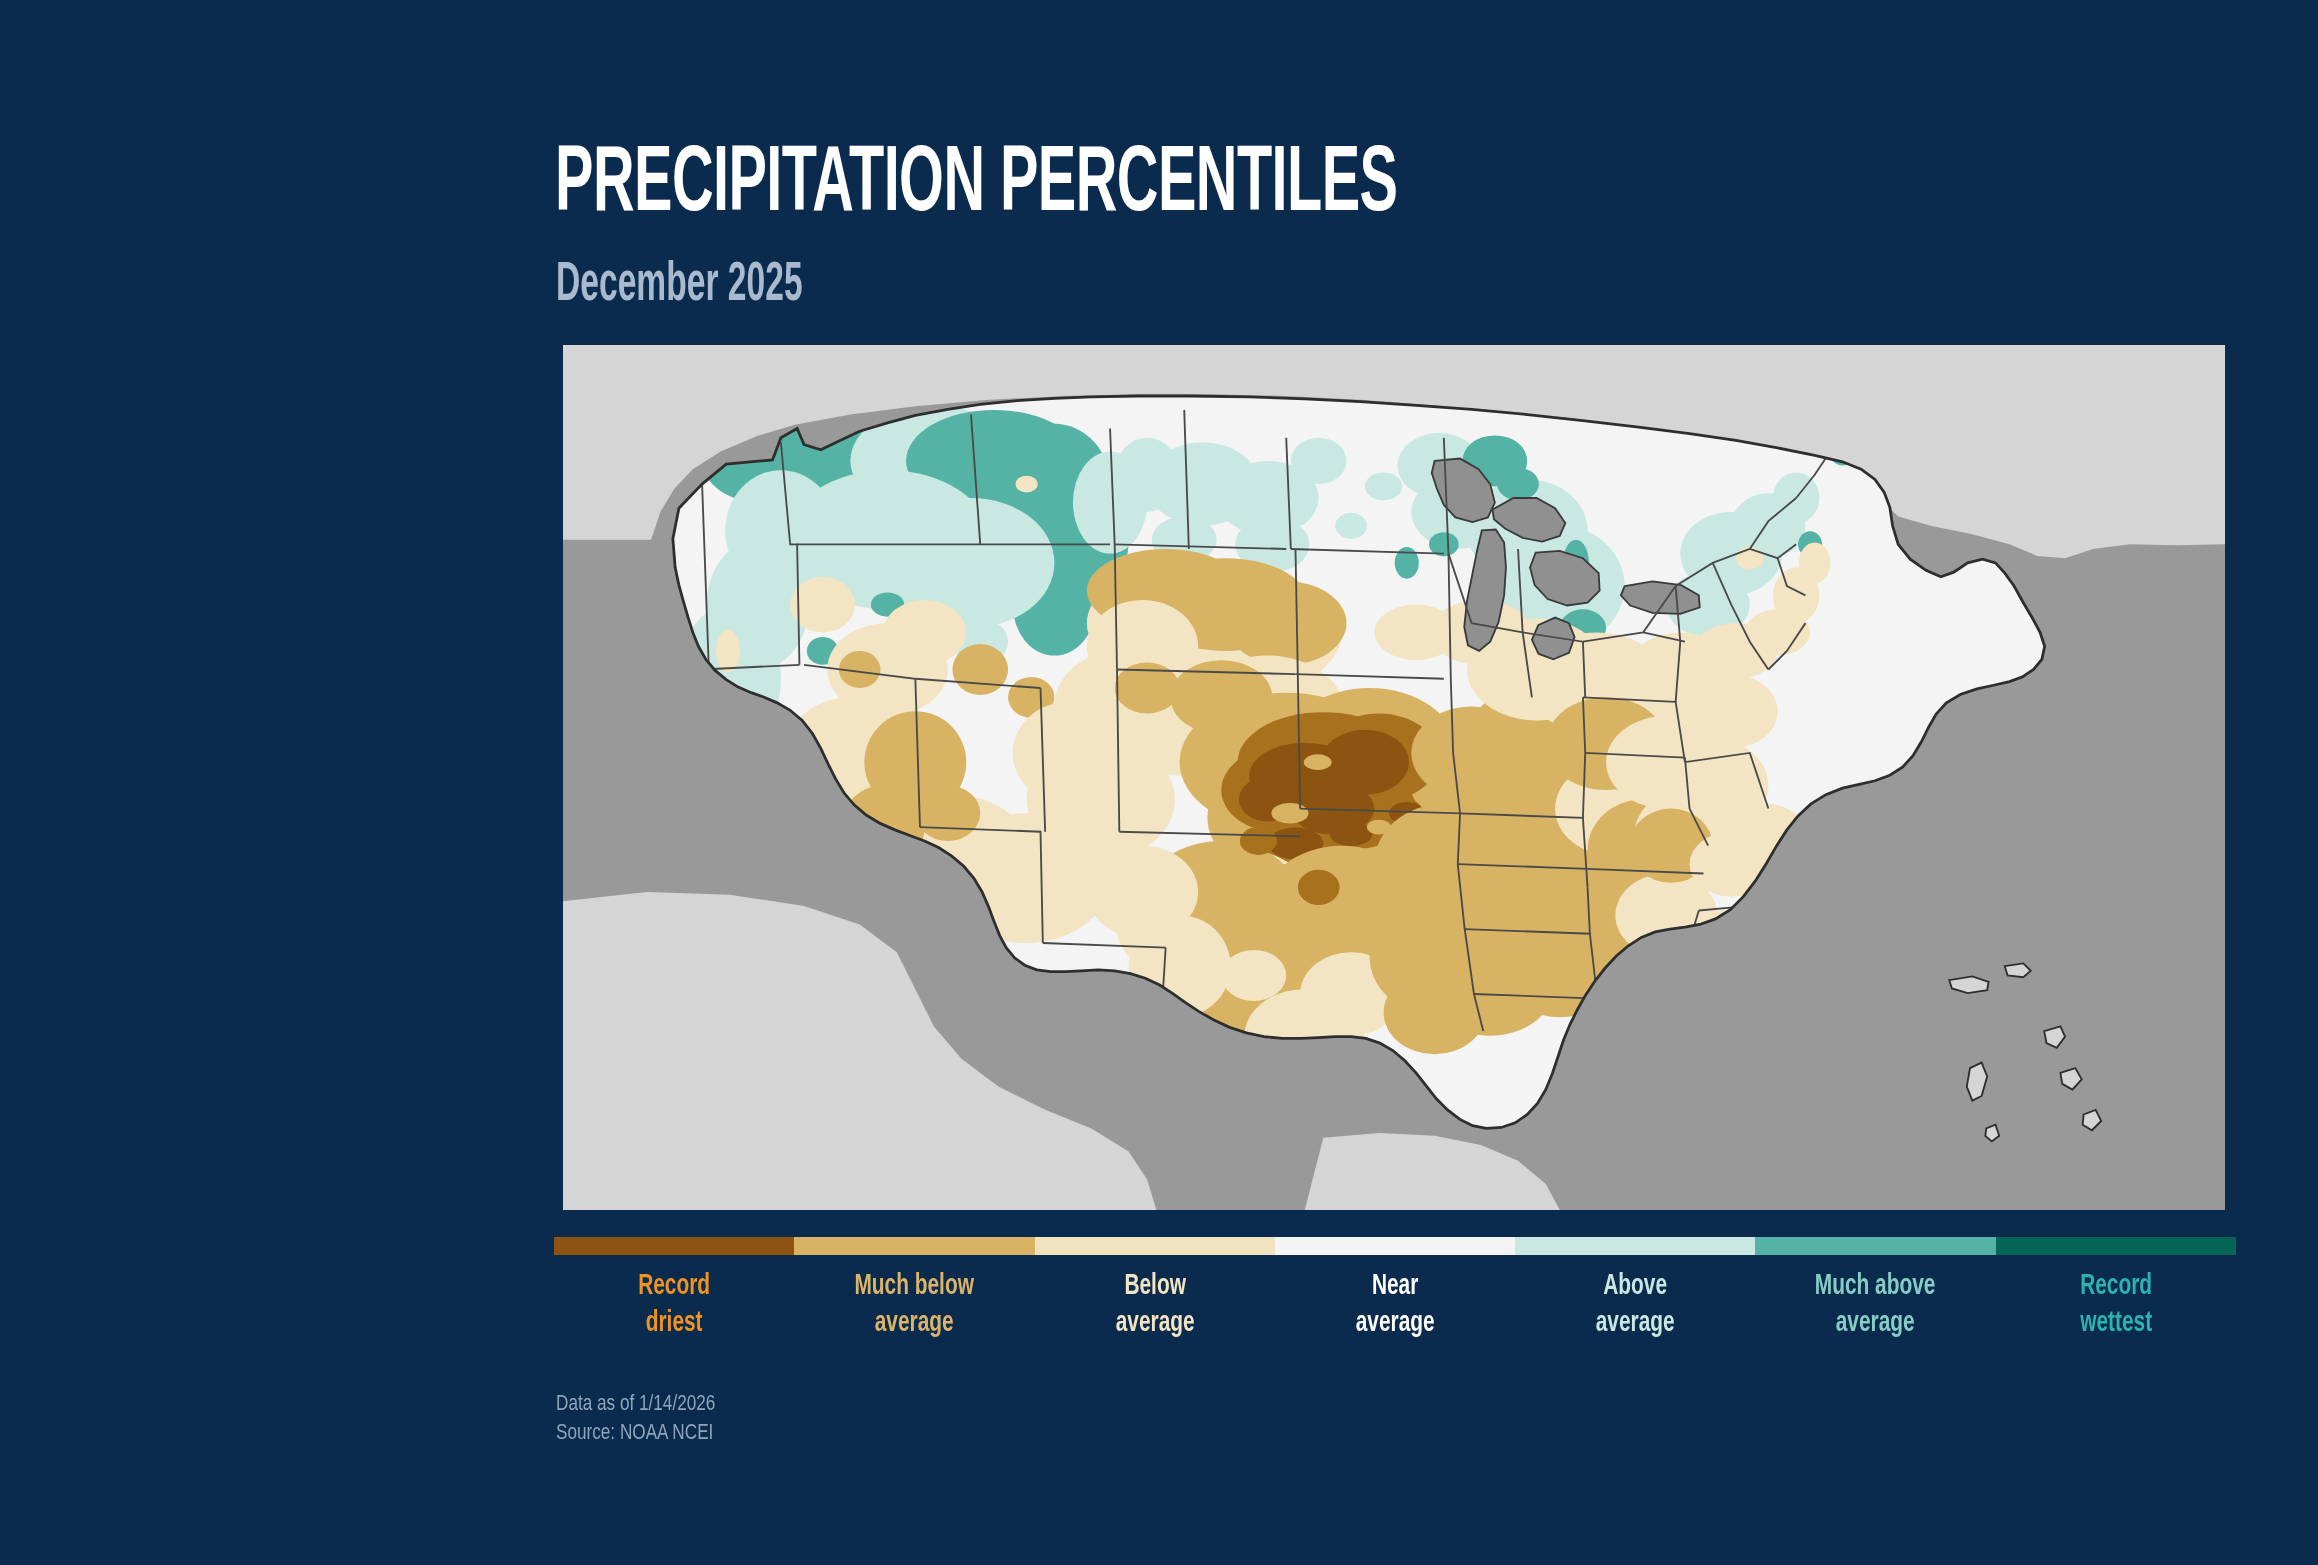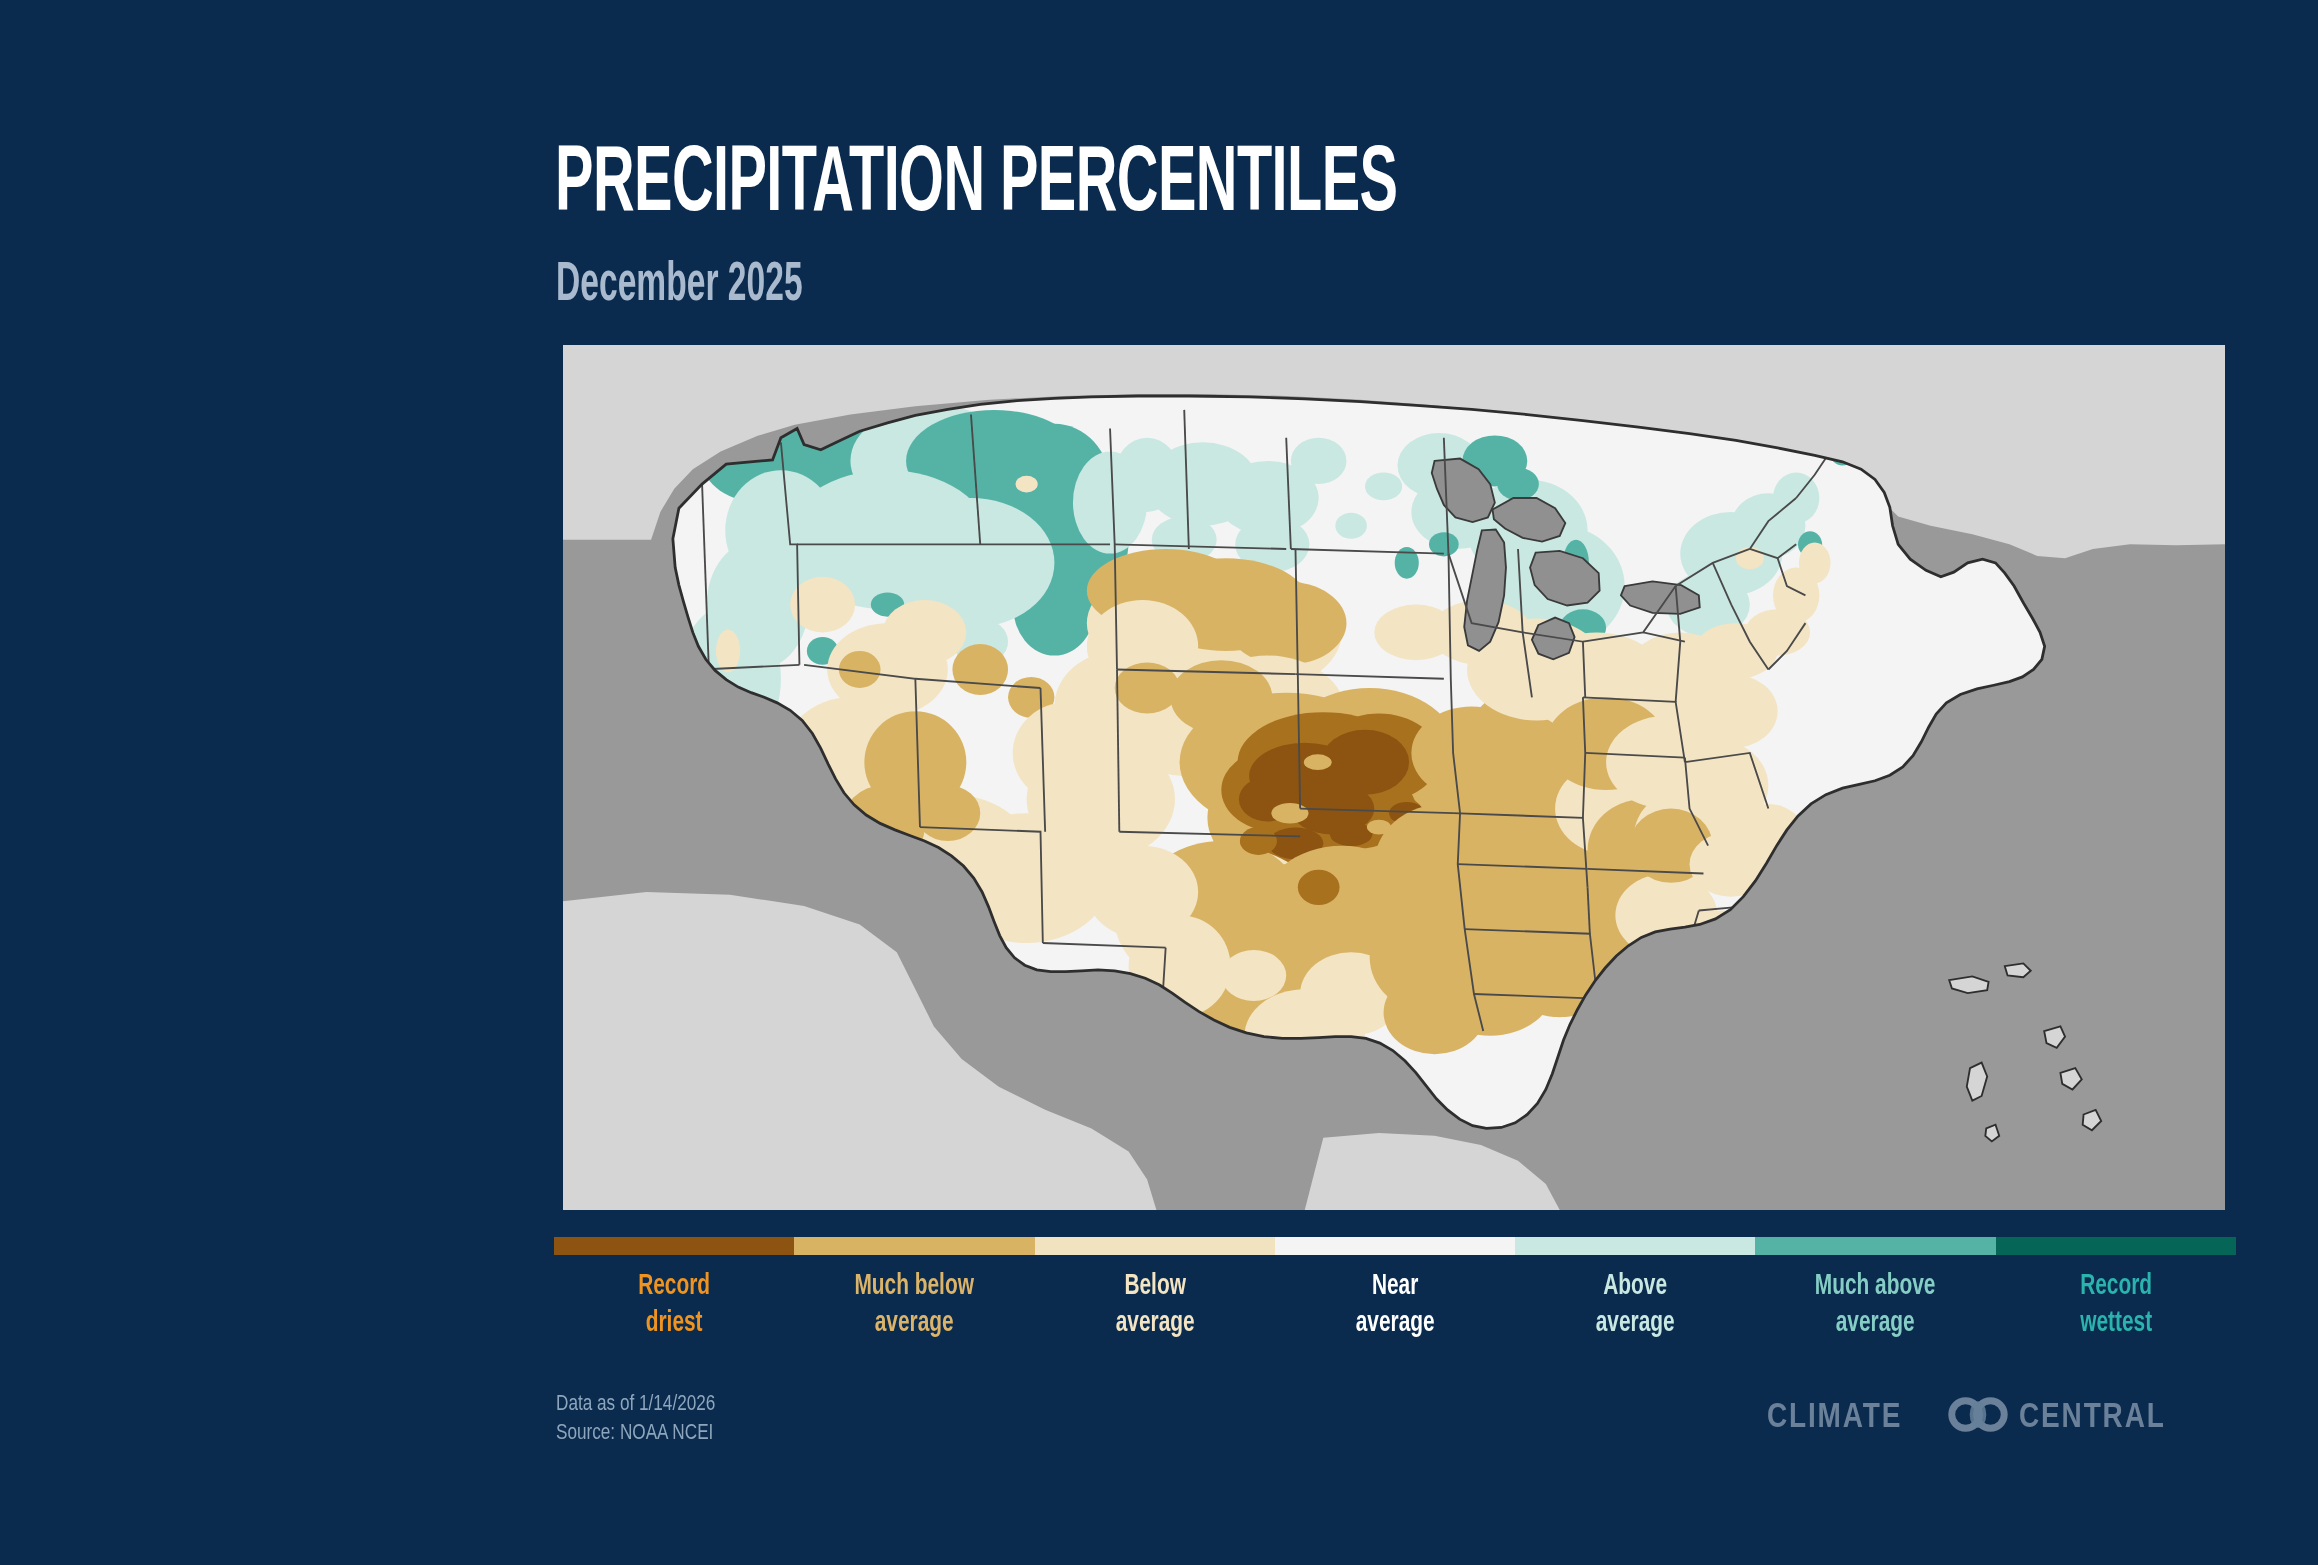--- a/index.html
+++ b/index.html
@@ -459,24 +459,15 @@
         <span class="ll-line">wettest</span>
       </div>
     </div>
   </div>
 
   <div id="source">
     <div>Data as of 1/14/2026</div>
     <div>Source: NOAA NCEI</div>
   </div>
 
-  <div id="logo">
-    <span class="logo-word">CLIMATE</span>
-    <svg id="logo-mark" width="70" height="35" viewBox="0 0 150 76">
-      <circle cx="48" cy="38" r="30" fill="none" stroke="#6b819a" stroke-width="15"></circle>
-      <circle cx="102" cy="38" r="30" fill="none" stroke="#6b819a" stroke-width="15"></circle>
-      <ellipse cx="75" cy="38" rx="18" ry="29" fill="#66809a" opacity="0.85"></ellipse>
-    </svg>
-    <span class="logo-word">CENTRAL</span>
-  </div>
 
 </div>
 
 
 </body></html>

